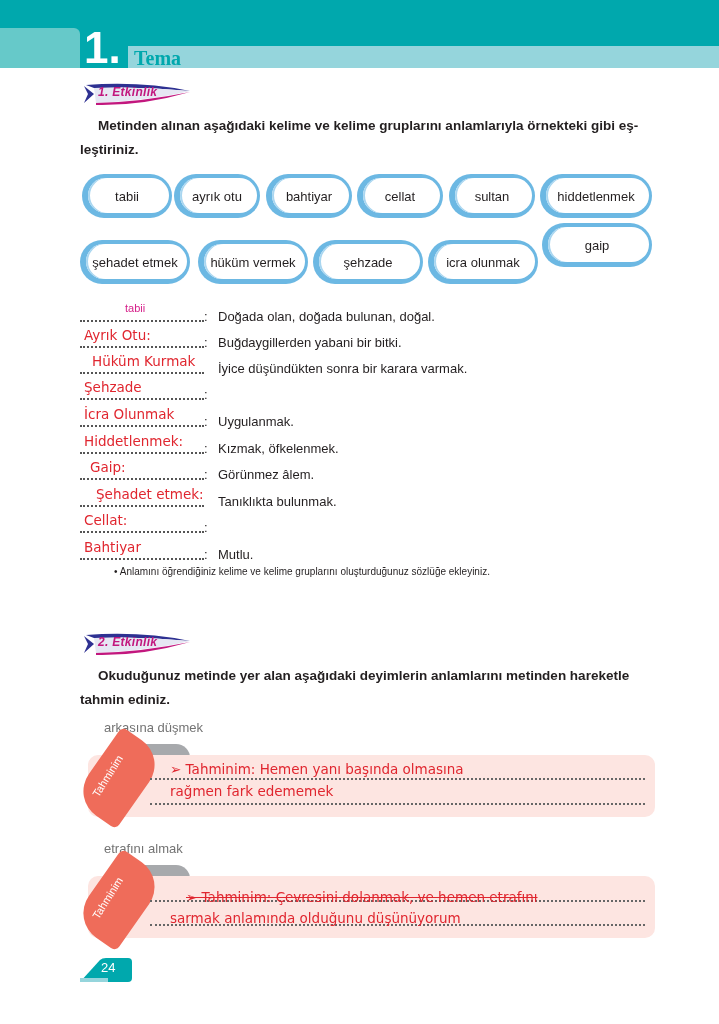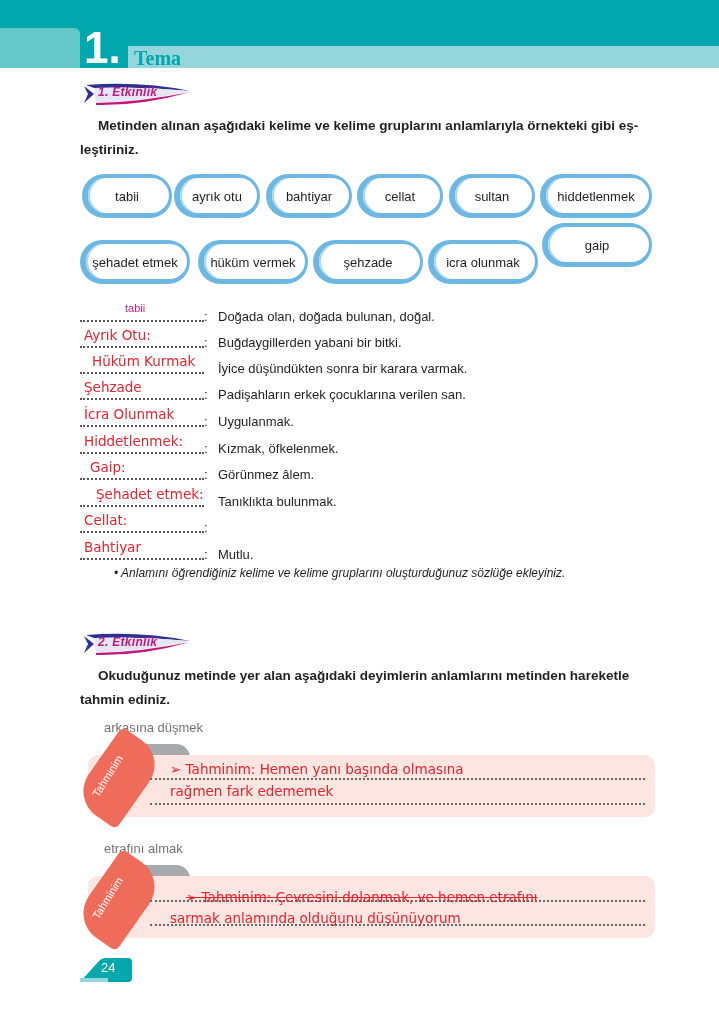--- a/index.html
+++ b/index.html
@@ -25,21 +25,21 @@
           box-shadow: inset 2px 0 0 #a9d6f0; }
   .pill span { position: relative; font-size: 13px; color: #231f20; }
 
   .row { position: absolute; left: 80px; width: 600px; height: 26px; }
   .row .dots { position: absolute; left: 0; bottom: 4px; width: 124px; border-bottom: 2px dotted #555; }
   .row .colon { position: absolute; left: 124px; bottom: 2px; font-size: 13px; color: #231f20; }
   .row .def { position: absolute; left: 138px; bottom: 2px; font-size: 13px; color: #231f20; }
   .row .ans { position: absolute; left: 4px; bottom: 9px; font-family: "DejaVu Sans", sans-serif; font-size: 13.5px; color: #e0262f; white-space: nowrap; }
   .row .ans.sample { left: 45px; bottom: 12px; font-family: "Liberation Sans", sans-serif; font-size: 11px; color: #d6208a; }
 
-  .note { position: absolute; left: 114px; top: 566px; font-size: 12px; color: #231f20; font-style: italic; }
+  .note { position: absolute; left: 114px; top: 566px; font-size: 10px; color: #231f20; }
 
   .idiom { position: absolute; left: 104px; font-size: 13px; color: #737373; }
 
   .guess { position: absolute; left: 88px; width: 567px; height: 62px; background: #fde5e1; border-radius: 10px; }
   .guess-tab-grey { position: absolute; width: 60px; height: 20px; background: #a7a9ac; border-top-right-radius: 14px; }
   .guess-ribbon { position: absolute; width: 54px; height: 88px; background: #ef6c5a; border-radius: 6px 30px 6px 30px; transform: rotate(35deg); transform-origin: center; }
   .guess-ribbon-label { position: absolute; font-size: 11px; color: #ffffff; transform: rotate(-58deg); white-space: nowrap; font-family: "Liberation Sans", sans-serif; }
   .guess-line { position: absolute; left: 150px; width: 495px; border-bottom: 2px dotted #666; }
   .guess-text { position: absolute; left: 170px; font-family: "DejaVu Sans", sans-serif; font-size: 13.5px; color: #e0262f; white-space: nowrap; }
   .guess-text.strike { text-decoration: line-through; }
@@ -132,21 +132,20 @@
 <div class="row" style="top:352px;">
   <div class="dots"></div>
   <span class="ans" style="left:12px;">Hüküm Kurmak</span>
 
   <span class="def">İyice düşündükten sonra bir karara varmak.</span>
 </div>
 <div class="row" style="top:378px;">
   <div class="dots"></div>
   <span class="ans">Şehzade</span>
   <span class="colon">:</span>
-  <span class="def">Padişahların erkek çocuklarına verilen san.</span>
 </div>
 <div class="row" style="top:405px;">
   <div class="dots"></div>
   <span class="ans">İcra Olunmak</span>
   <span class="colon">:</span>
   <span class="def">Uygulanmak.</span>
 </div>
 <div class="row" style="top:432px;">
   <div class="dots"></div>
   <span class="ans">Hiddetlenmek:</span>

